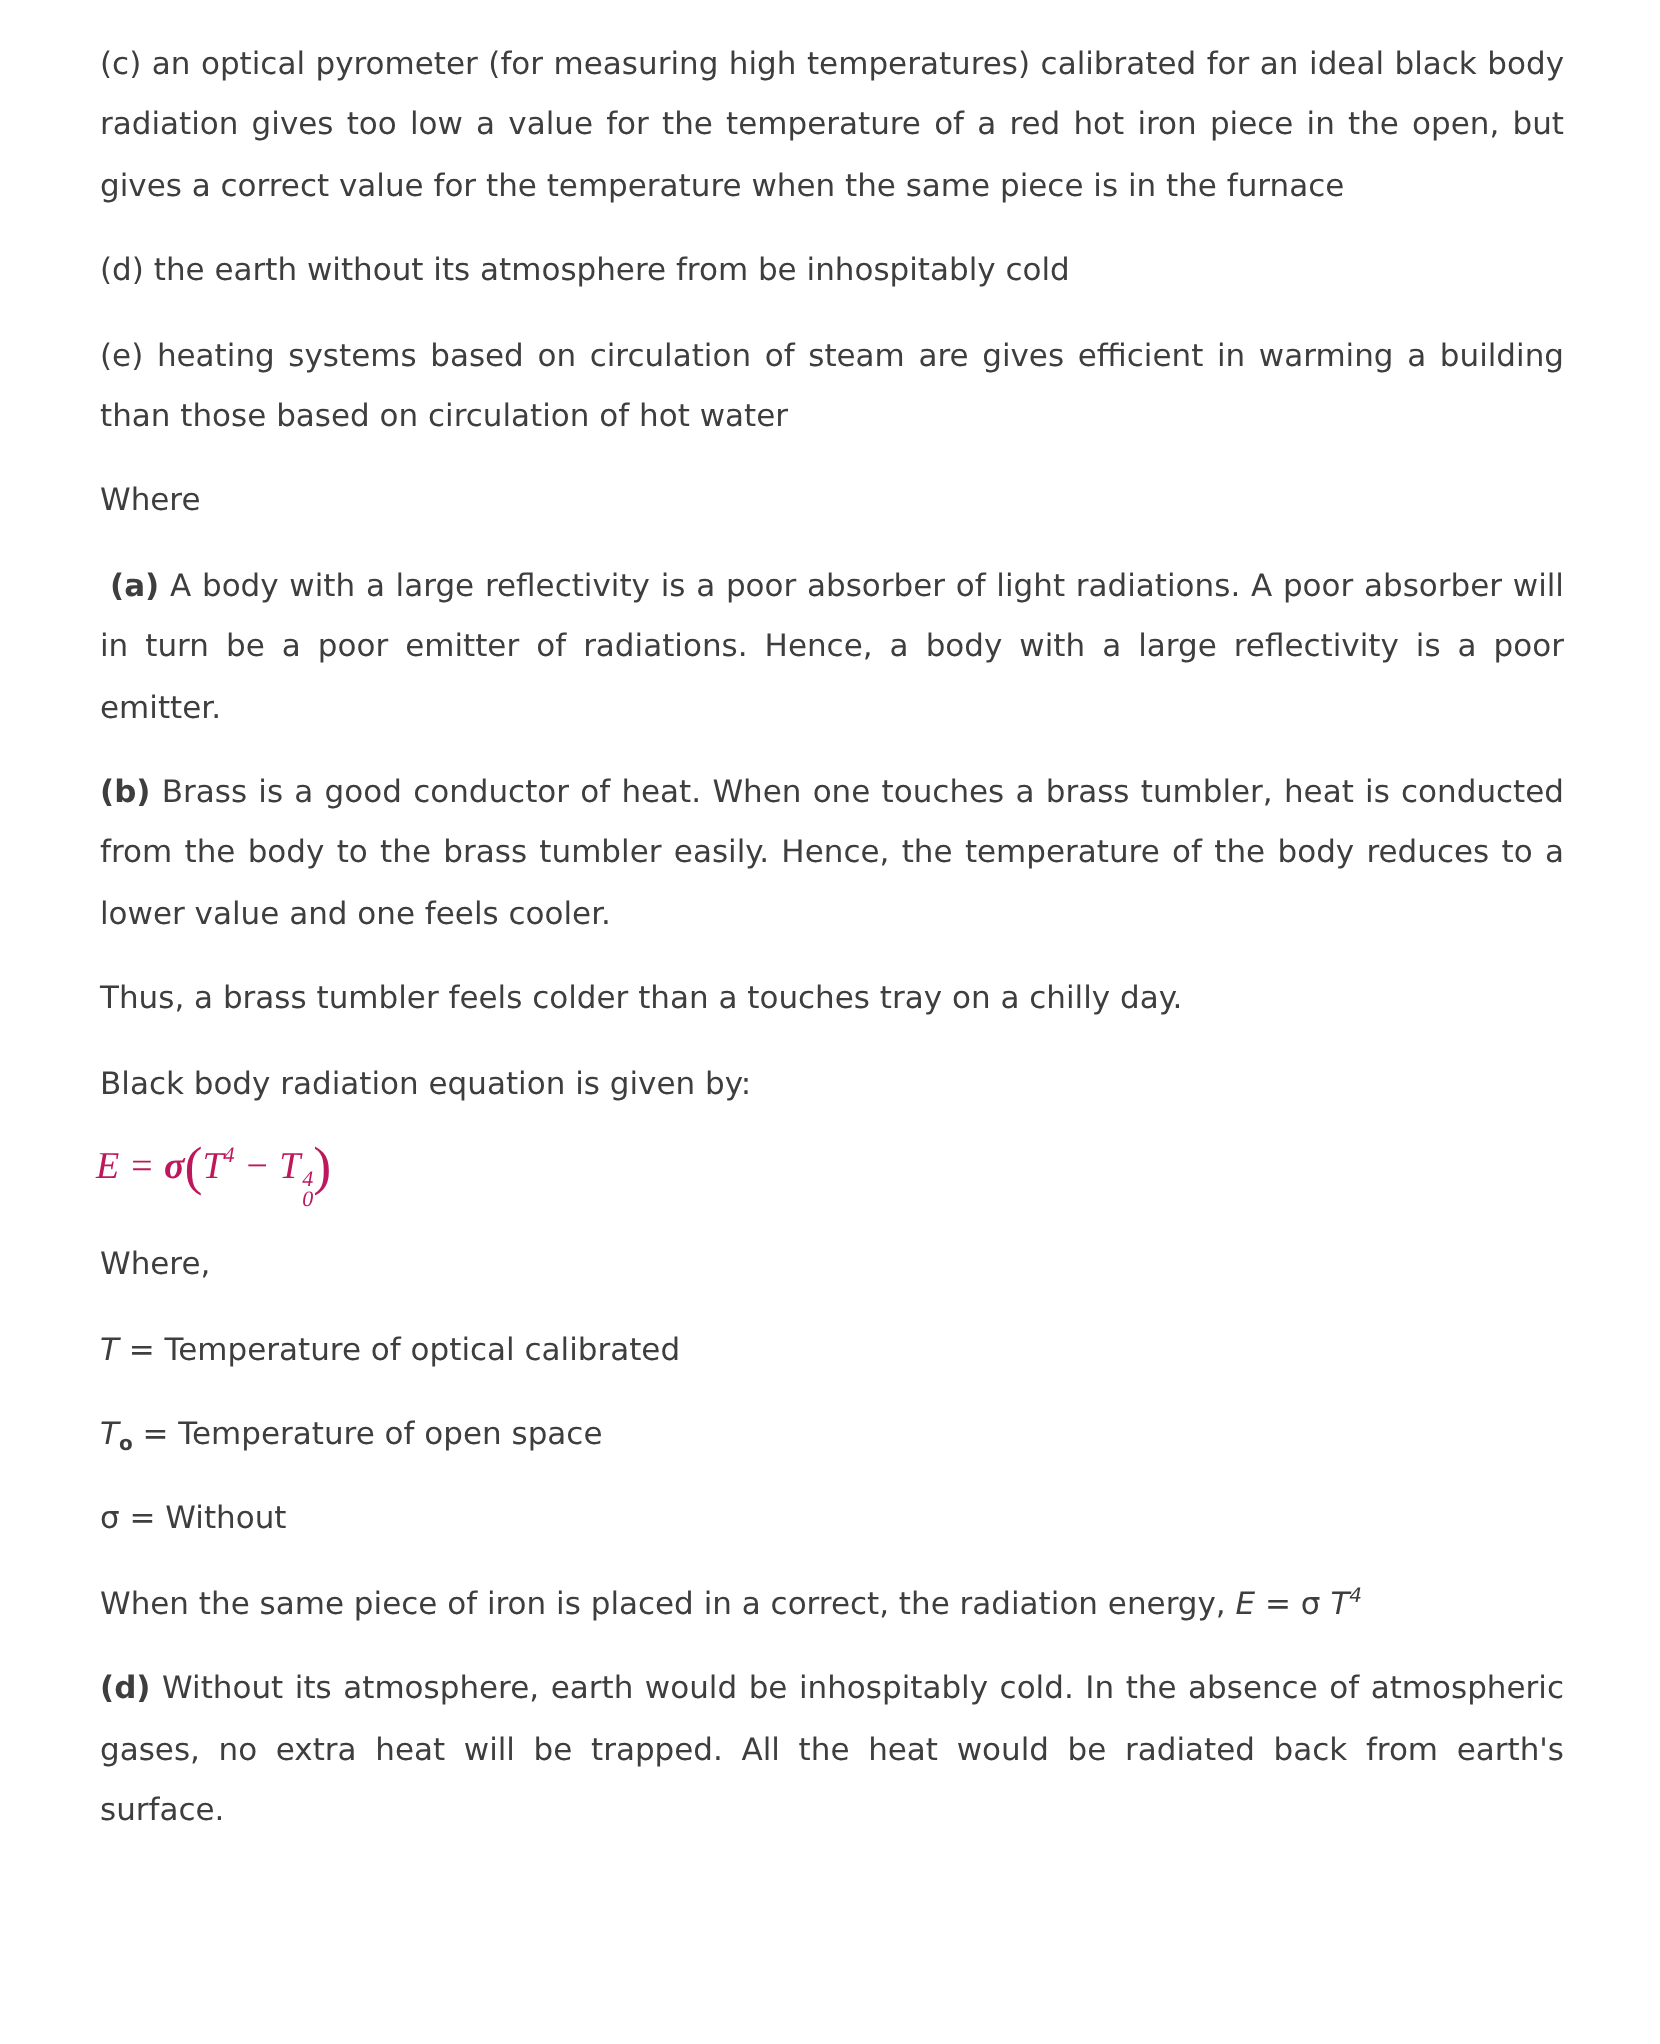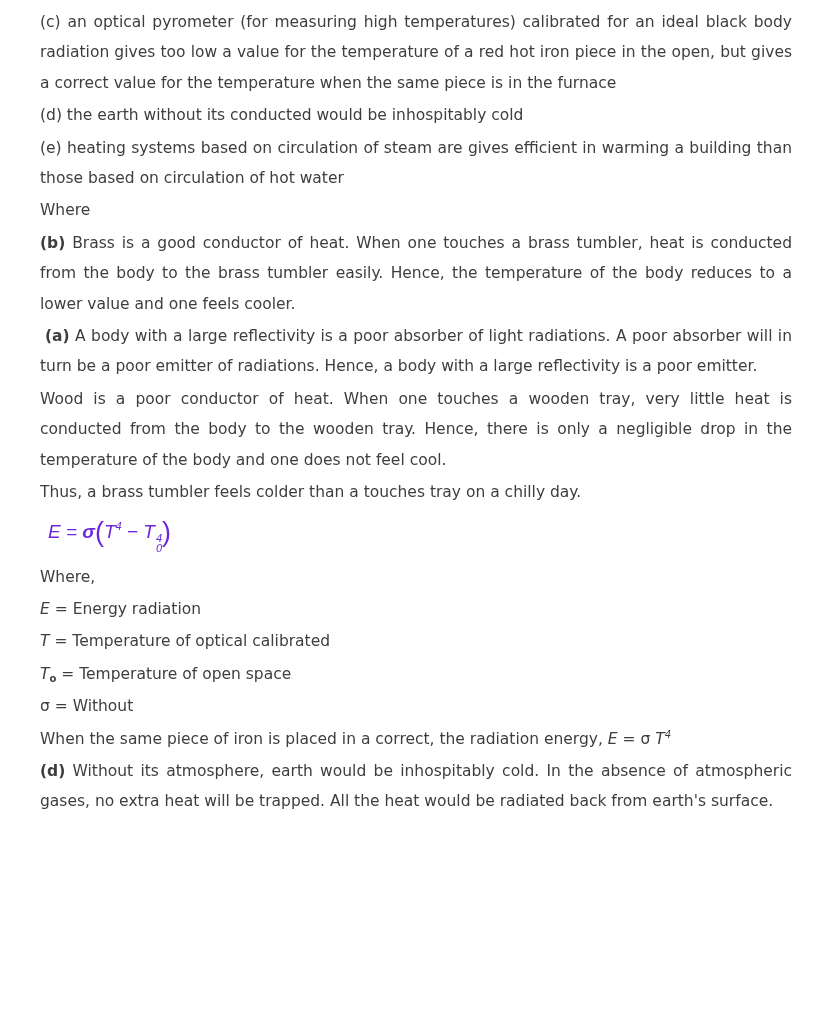--- a/index.html
+++ b/index.html
@@ -7,37 +7,37 @@
     width: 830px;
     min-height: 1022px;
     box-sizing: border-box;
     padding: 5px 36px 20px 38px;
     background: #ffffff;
     font-family: "DejaVu Sans", "Liberation Sans", sans-serif;
     font-size: 15.5px;
     line-height: 30.4px;
     color: #3e3e3e;
   }
-  p { margin: 2px; }
+  p { margin: 12px; }
   .just { text-align: justify; }
   .indent { text-indent: 5px; }
   .b { font-weight: bold; }
   .i { font-style: italic; }
   .sup { font-size: 10px; vertical-align: 6px; line-height: 0; }
   .sub { font-size: 10px; vertical-align: -3px; line-height: 0; font-weight: bold; }
 
   
   .eq {
-    font-family: Liberation Sans, sans-serif;
+    font-family: Liberation Serif, serif;
     font-style: italic;
     font-size: 19px;
     line-height: 30px;
     padding-left: 10px;
     margin: 9px 0 9px 0;
-    color: #6d28d9;
+    color: #be185d;
   }
   .eq .sg { font-weight: bold; }
   .eq .paren {
     font-style: normal;
     font-size: 27px;
     font-weight: 300;
     vertical-align: -3px;
     line-height: 0;
   }
   .eq .eqsup { font-size: 11px; vertical-align: 8px; line-height: 0; }
@@ -51,44 +51,43 @@
     font-style: italic;
   }
 </style>
 </head>
 <body>
 
 <div class="page">
 
   <p class="just"><span>(c) an optical pyrometer (for measuring high temperatures) calibrated for an ideal black body radiation gives too low a value for the temperature of a red hot iron piece in the open, but gives a correct value for the temperature when the same piece is in the furnace</span></p>
 
-  <p><span>(d) the earth without its conducted would be inhospitably cold</span></p>
+  <p><span>(d) the earth without its atmosphere from be inhospitably cold</span></p>
 
   <p class="just"><span>(e) heating systems based on circulation of steam are gives efficient in warming a building than those based on circulation of hot water</span></p>
 
   <p><span>Where</span></p>
 
+  <p class="just indent"><span class="b">(a)</span><span> A body with a large reflectivity is a poor absorber of light radiations. A poor absorber will in turn be a poor emitter of radiations. Hence, a body with a large reflectivity is a poor emitter.</span></p>
+
   <p class="just"><span class="b">(b)</span><span> Brass is a good conductor of heat. When one touches a brass tumbler, heat is conducted from the body to the brass tumbler easily. Hence, the temperature of the body reduces to a lower value and one feels cooler.</span></p>
 
-  <p class="just indent"><span class="b">(a)</span><span> A body with a large reflectivity is a poor absorber of light radiations. A poor absorber will in turn be a poor emitter of radiations. Hence, a body with a large reflectivity is a poor emitter.</span></p>
-
-  <p class="just"><span>Wood is a poor conductor of heat. When one touches a wooden tray, very little heat is conducted from the body to the wooden tray. Hence, there is only a negligible drop in the temperature of the body and one does not feel cool.</span></p>
 
   <p><span>Thus, a brass tumbler feels colder than a touches tray on a chilly day.</span></p>
 
 
+  <p><span>Black body radiation equation is given by:</span></p>
 
   <p class="eq"><span>E</span><span> = </span><span class="sg">σ</span><span class="paren">(</span><span>T</span><span class="eqsup">4</span><span> − </span><span>T</span><span class="stack">
         <span>4</span>
         <span>0</span>
       </span><span class="paren">)</span></p>
 
   <p><span>Where,</span></p>
 
-  <p><span class="i">E</span><span> = Energy radiation</span></p>
 
   <p><span class="i">T</span><span> = Temperature of optical calibrated</span></p>
 
   <p><span class="i">T</span><span class="sub">o</span><span> = Temperature of open space</span></p>
 
   <p><span>σ = Without</span></p>
 
 
   <p><span>When the same piece of iron is placed in a correct, the radiation energy, </span><span class="i">E</span><span> = σ </span><span class="i">T</span><span class="sup i">4</span></p>
 

